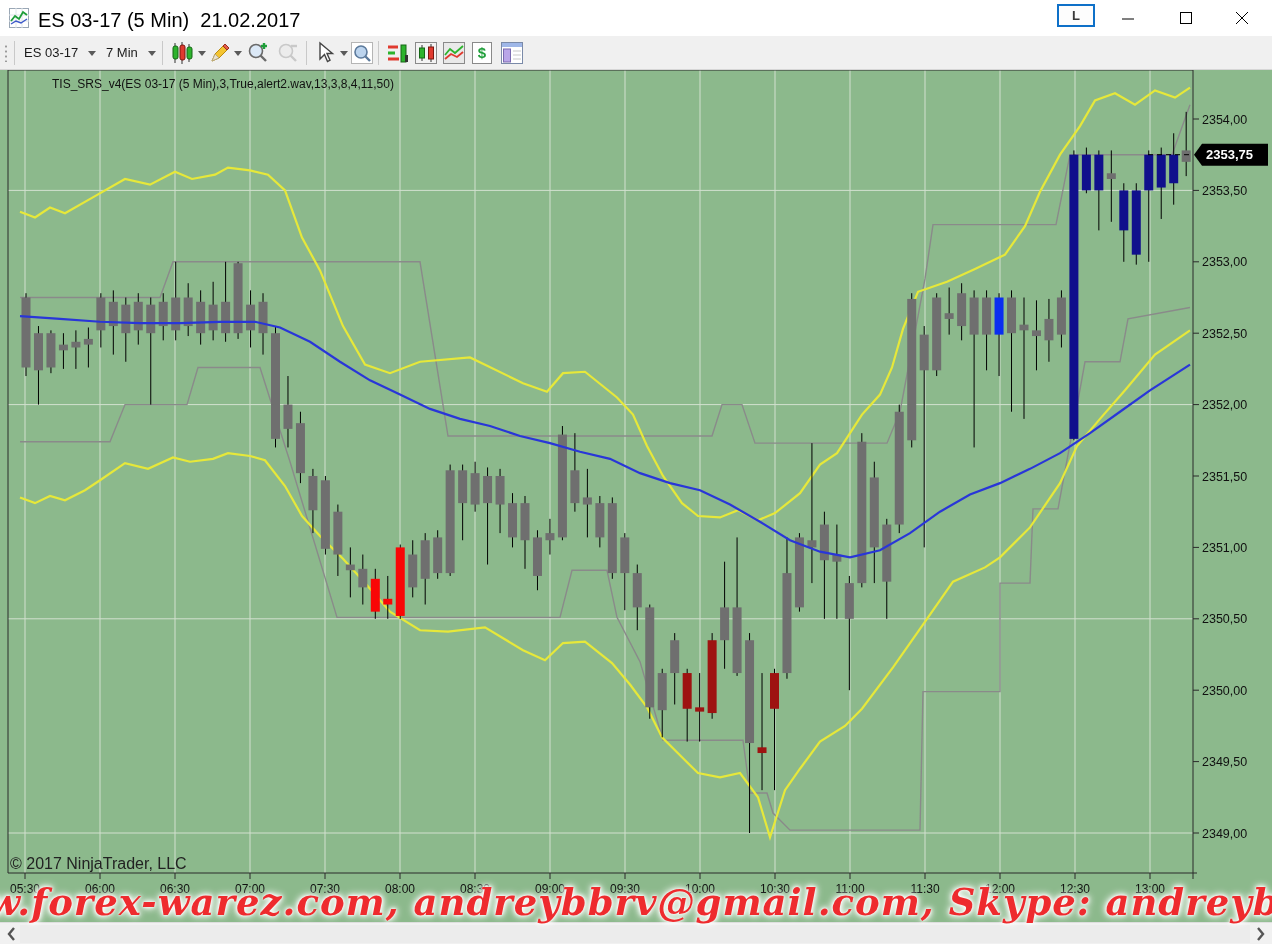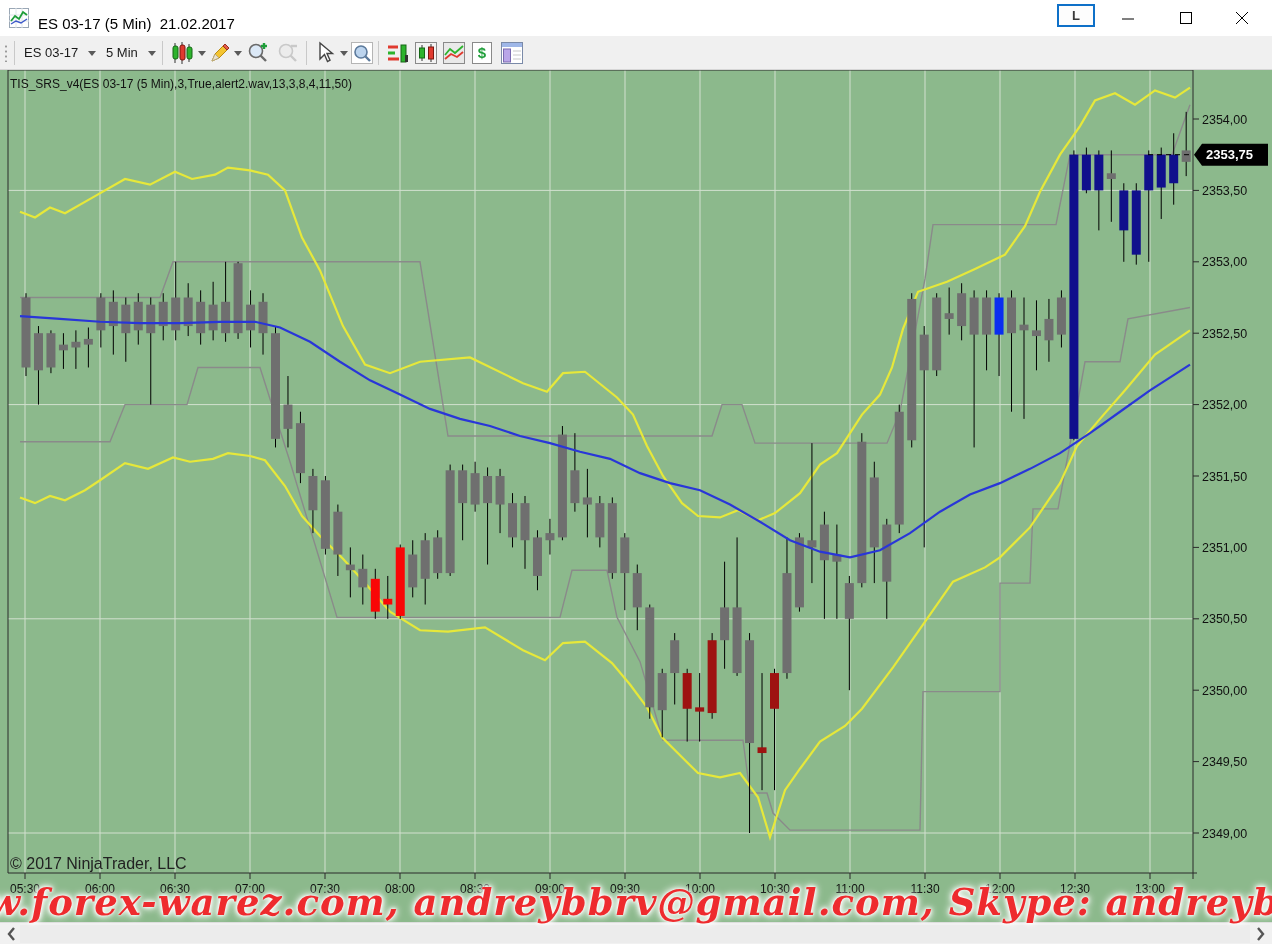--- a/index.html
+++ b/index.html
@@ -1,36 +1,36 @@
 <!DOCTYPE html>
 <html><head>
 <meta charset="utf-8">
 <style>
   html,body{margin:0;padding:0;}
   body{font-family:"Liberation Sans", sans-serif; width:1272px; height:944px; overflow:hidden; background:#fff;}
   #win{position:relative;width:1272px;height:944px;background:#fff;}
   
   #titlebar{position:absolute;left:0;top:0;width:1272px;height:36px;background:#ffffff;border-bottom:1px solid #ececec;}
   #title-icon{position:absolute;left:9px;top:8px;width:20px;height:20px;}
-  #title-text{position:absolute;left:38px;top:15px;font-size:15px;color:#000;white-space:pre;}
+  #title-text{position:absolute;left:38px;top:9px;font-size:20px;color:#000;white-space:pre;}
   #link-btn{position:absolute;left:1057px;top:4px;width:38px;height:23px;background:#fdfdfd;border:2px solid #0e70c8;color:#3a3a3a;font-size:13px;font-weight:bold;display:flex;align-items:center;justify-content:center;box-sizing:border-box;}
   .winctl{position:absolute;top:8px;width:20px;height:20px;display:flex;align-items:center;justify-content:center;}
   #btn-min{left:1118px;} #btn-max{left:1176px;} #btn-close{left:1232px;}
   
   #toolbar{position:absolute;left:0;top:36px;width:1272px;height:34px;background:#f0f0f0;border-bottom:1px solid #d6d6d6;box-sizing:border-box;text-align:right;}
   .tsep{position:absolute;top:5px;width:1px;height:24px;background:#c9c9c9;}
   .tlabel{position:absolute;top:9px;font-size:13px;color:#1a1a1a;}
   .caret{position:absolute;top:15px;width:0;height:0;border-left:4px solid transparent;border-right:4px solid transparent;border-top:5px solid #5a5a5a;}
   .ticon{position:absolute;top:5px;width:24px;height:24px;}
   #grip{position:absolute;left:4px;top:8px;width:4px;height:18px;
     background:radial-gradient(circle,#9a9a9a 1px,transparent 1.2px);background-size:4px 5px;}
   
   #chart-area{position:absolute;left:0;top:70px;width:1272px;height:852px;background:#8cb98c;}
   #chart-svg{position:absolute;left:0;top:0;}
-  #indicator-label{position:absolute;left:10px;top:7px;font-size:12px;color:#111;}
+  #indicator-label{position:absolute;left:10px;top:7px;font-size:12px;color:#111;padding-left:42px;}
   #copyright{position:absolute;left:10px;top:785px;font-size:16px;color:#222;}
   #watermark{position:absolute;left:50%;top:810px;transform:translateX(-50%);white-space:nowrap;
     font-family:"DejaVu Serif", serif;font-style:italic;font-weight:bold;font-size:37px;letter-spacing:1px;
     color:#ee2b2e;text-shadow:0 0 2px #fff,0 0 4px #fff,0 0 7px #fff,0 0 10px #fff;z-index:5;}
   
   #hscroll{position:absolute;left:0;top:922px;width:1272px;height:22px;background:#f1f1f1;border-top:1px solid #dedede;box-sizing:border-box;}
   #hthumb{position:absolute;left:20px;top:2px;width:1230px;height:18px;background:#ececec;}
   .chev{position:absolute;top:3px;width:16px;height:16px;}
   #chev-left{left:4px;} #chev-right{left:1252px;}
 </style>
@@ -67,21 +67,21 @@
           <line x1="13" y1="1" x2="1" y2="13" stroke="#000"></line>
         </svg>
     </div>
   </div>
 
   <div id="toolbar">
     <div id="grip"></div>
     <div class="tsep" style="left:14px"></div>
     <span class="tlabel" style="left:24px">ES 03-17</span>
     <div class="caret" style="left:88px"></div>
-    <span class="tlabel" style="left:106px">5 Min</span>
+    <span class="tlabel" style="left:106px">7 Min</span>
     <div class="caret" style="left:148px"></div>
     <div class="tsep" style="left:162px"></div>
 
     <svg class="ticon" style="left:170px" viewBox="0 0 24 24">
       <line x1="5" y1="2" x2="5" y2="22" stroke="#333"></line>
         <rect x="3" y="5" width="5" height="13" rx="2" fill="#2db32d" stroke="#156615"></rect>
       <line x1="12" y1="1" x2="12" y2="23" stroke="#333"></line>
         <rect x="10" y="4" width="5" height="15" rx="2" fill="#e03a2f" stroke="#7a1710"></rect>
       <line x1="19" y1="3" x2="19" y2="21" stroke="#333"></line>
         <rect x="17" y="6" width="5" height="12" rx="2" fill="#2db32d" stroke="#156615"></rect>

